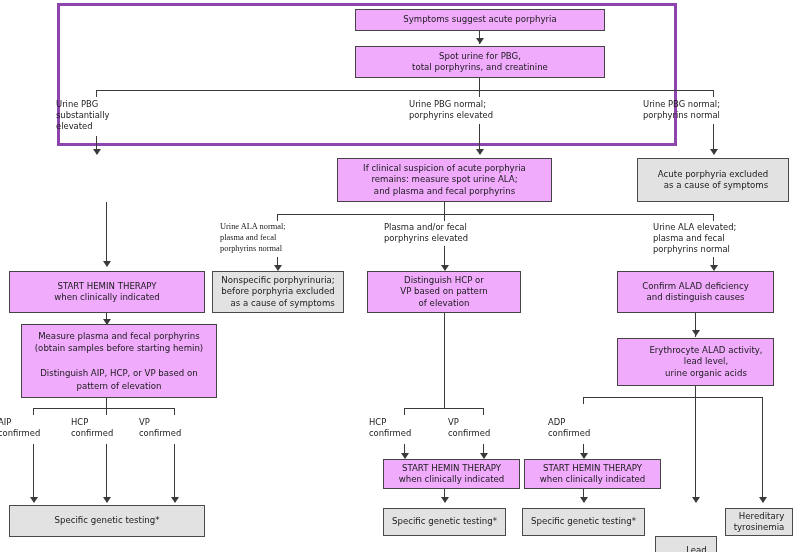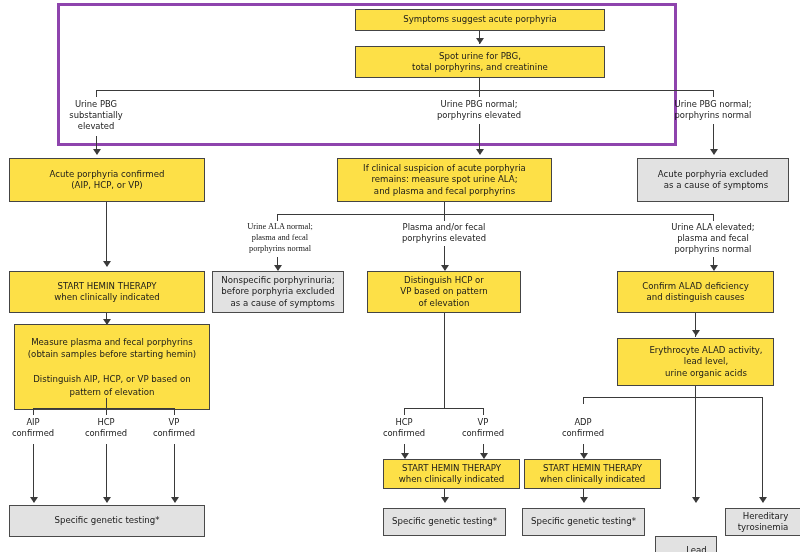--- a/index.html
+++ b/index.html
@@ -8,38 +8,37 @@
     width:800px;height:552px;
     background:#ffffff;
     font-family:"DejaVu Sans","Liberation Sans",sans-serif;
     overflow:hidden;
   }
   
   .box{
     position:absolute;
     box-sizing:border-box;
     border:1.5px solid #444444;
-    background:#fde047;
+    background:#f0abfc;
     display:flex;
     align-items:center;
     justify-content:center;
     text-align:center;
     color:#1a1a1a;
     font-size:8.6px;
     line-height:1.32;
     padding:2px 4px;
     white-space:pre-line;
   }
   .box.shaded{ background:#e2e2e2; border-color:#4a4a4a;text-align:right; }
   .box.tall{ line-height:1.45; }
 
   
   .lbl{
     position:absolute;
-    text-align:center;
     color:#1a1a1a;
     font-size:8.4px;
     line-height:1.3;
     white-space:pre-line;
     box-sizing:border-box;
   }
 
   
   .ln{ position:absolute; background:#3a3a3a; }
   .vl{ width:1.4px; }
@@ -97,22 +96,20 @@
 
   <div class="ln vl" style="left:96px;top:136px;height:18px;"></div>
   <div class="arw" style="left:93px;top:149px;"></div>
 
   <div class="ln vl" style="left:479px;top:124px;height:30px;"></div>
   <div class="arw" style="left:476px;top:149px;"></div>
 
   <div class="ln vl" style="left:713px;top:124px;height:30px;"></div>
   <div class="arw" style="left:710px;top:149px;"></div>
 
-  <div class="box" style="left:9px;top:158px;width:196px;height:44px;">Acute porphyria confirmed
-(AIP, HCP, or VP)</div>
 
   <div class="box" style="left:337px;top:158px;width:215px;height:44px;text-align:center;">If clinical suspicion of acute porphyria
 remains: measure spot urine ALA;
 and plasma and fecal porphyrins</div>
 
   <div class="box shaded" style="left:637px;top:158px;width:152px;height:44px;">Acute porphyria excluded
 as a cause of symptoms</div>
 
   <div class="ln vl" style="left:106px;top:202px;height:64px;"></div>
   <div class="arw" style="left:103px;top:261px;"></div>
@@ -154,21 +151,21 @@
   <div class="box" style="left:367px;top:271px;width:154px;height:42px;">Distinguish HCP or
 VP based on pattern
 of elevation</div>
 
   <div class="ln vl" style="left:106px;top:313px;height:11px;"></div>
   <div class="arw" style="left:103px;top:319px;"></div>
 
   <div class="ln vl" style="left:695px;top:313px;height:24px;"></div>
   <div class="arw" style="left:692px;top:330px;"></div>
 
-  <div class="box tall" style="left:14px;top:324px;width:196px;height:86px;">Measure plasma and fecal porphyrins
+  <div class="box tall" style="left:21px;top:324px;width:196px;height:74px;">Measure plasma and fecal porphyrins
 (obtain samples before starting hemin)
 
 Distinguish AIP, HCP, or VP based on
 pattern of elevation</div>
 
   <div class="box" style="left:617px;top:338px;width:157px;height:48px;padding-left:25px;">Erythrocyte ALAD activity,
 lead level,
 urine organic acids</div>
 
   <div class="ln vl" style="left:106px;top:398px;height:11px;"></div>
@@ -232,16 +229,16 @@
 
   <div class="box shaded" style="left:9px;top:505px;width:196px;height:32px;">Specific genetic testing*</div>
 
   <div class="box shaded" style="left:383px;top:508px;width:123px;height:28px;">Specific genetic testing*</div>
 
   <div class="box shaded" style="left:522px;top:508px;width:123px;height:28px;">Specific genetic testing*</div>
 
   <div class="box shaded" style="left:655px;top:536px;width:62px;height:40px;">Lead
 poisoning</div>
 
-  <div class="box shaded" style="left:725px;top:508px;width:76px;height:28px;">Hereditary
+  <div class="box shaded" style="left:725px;top:508px;width:68px;height:28px;">Hereditary
 tyrosinemia</div>
 
 </div>
 
 </body></html>

